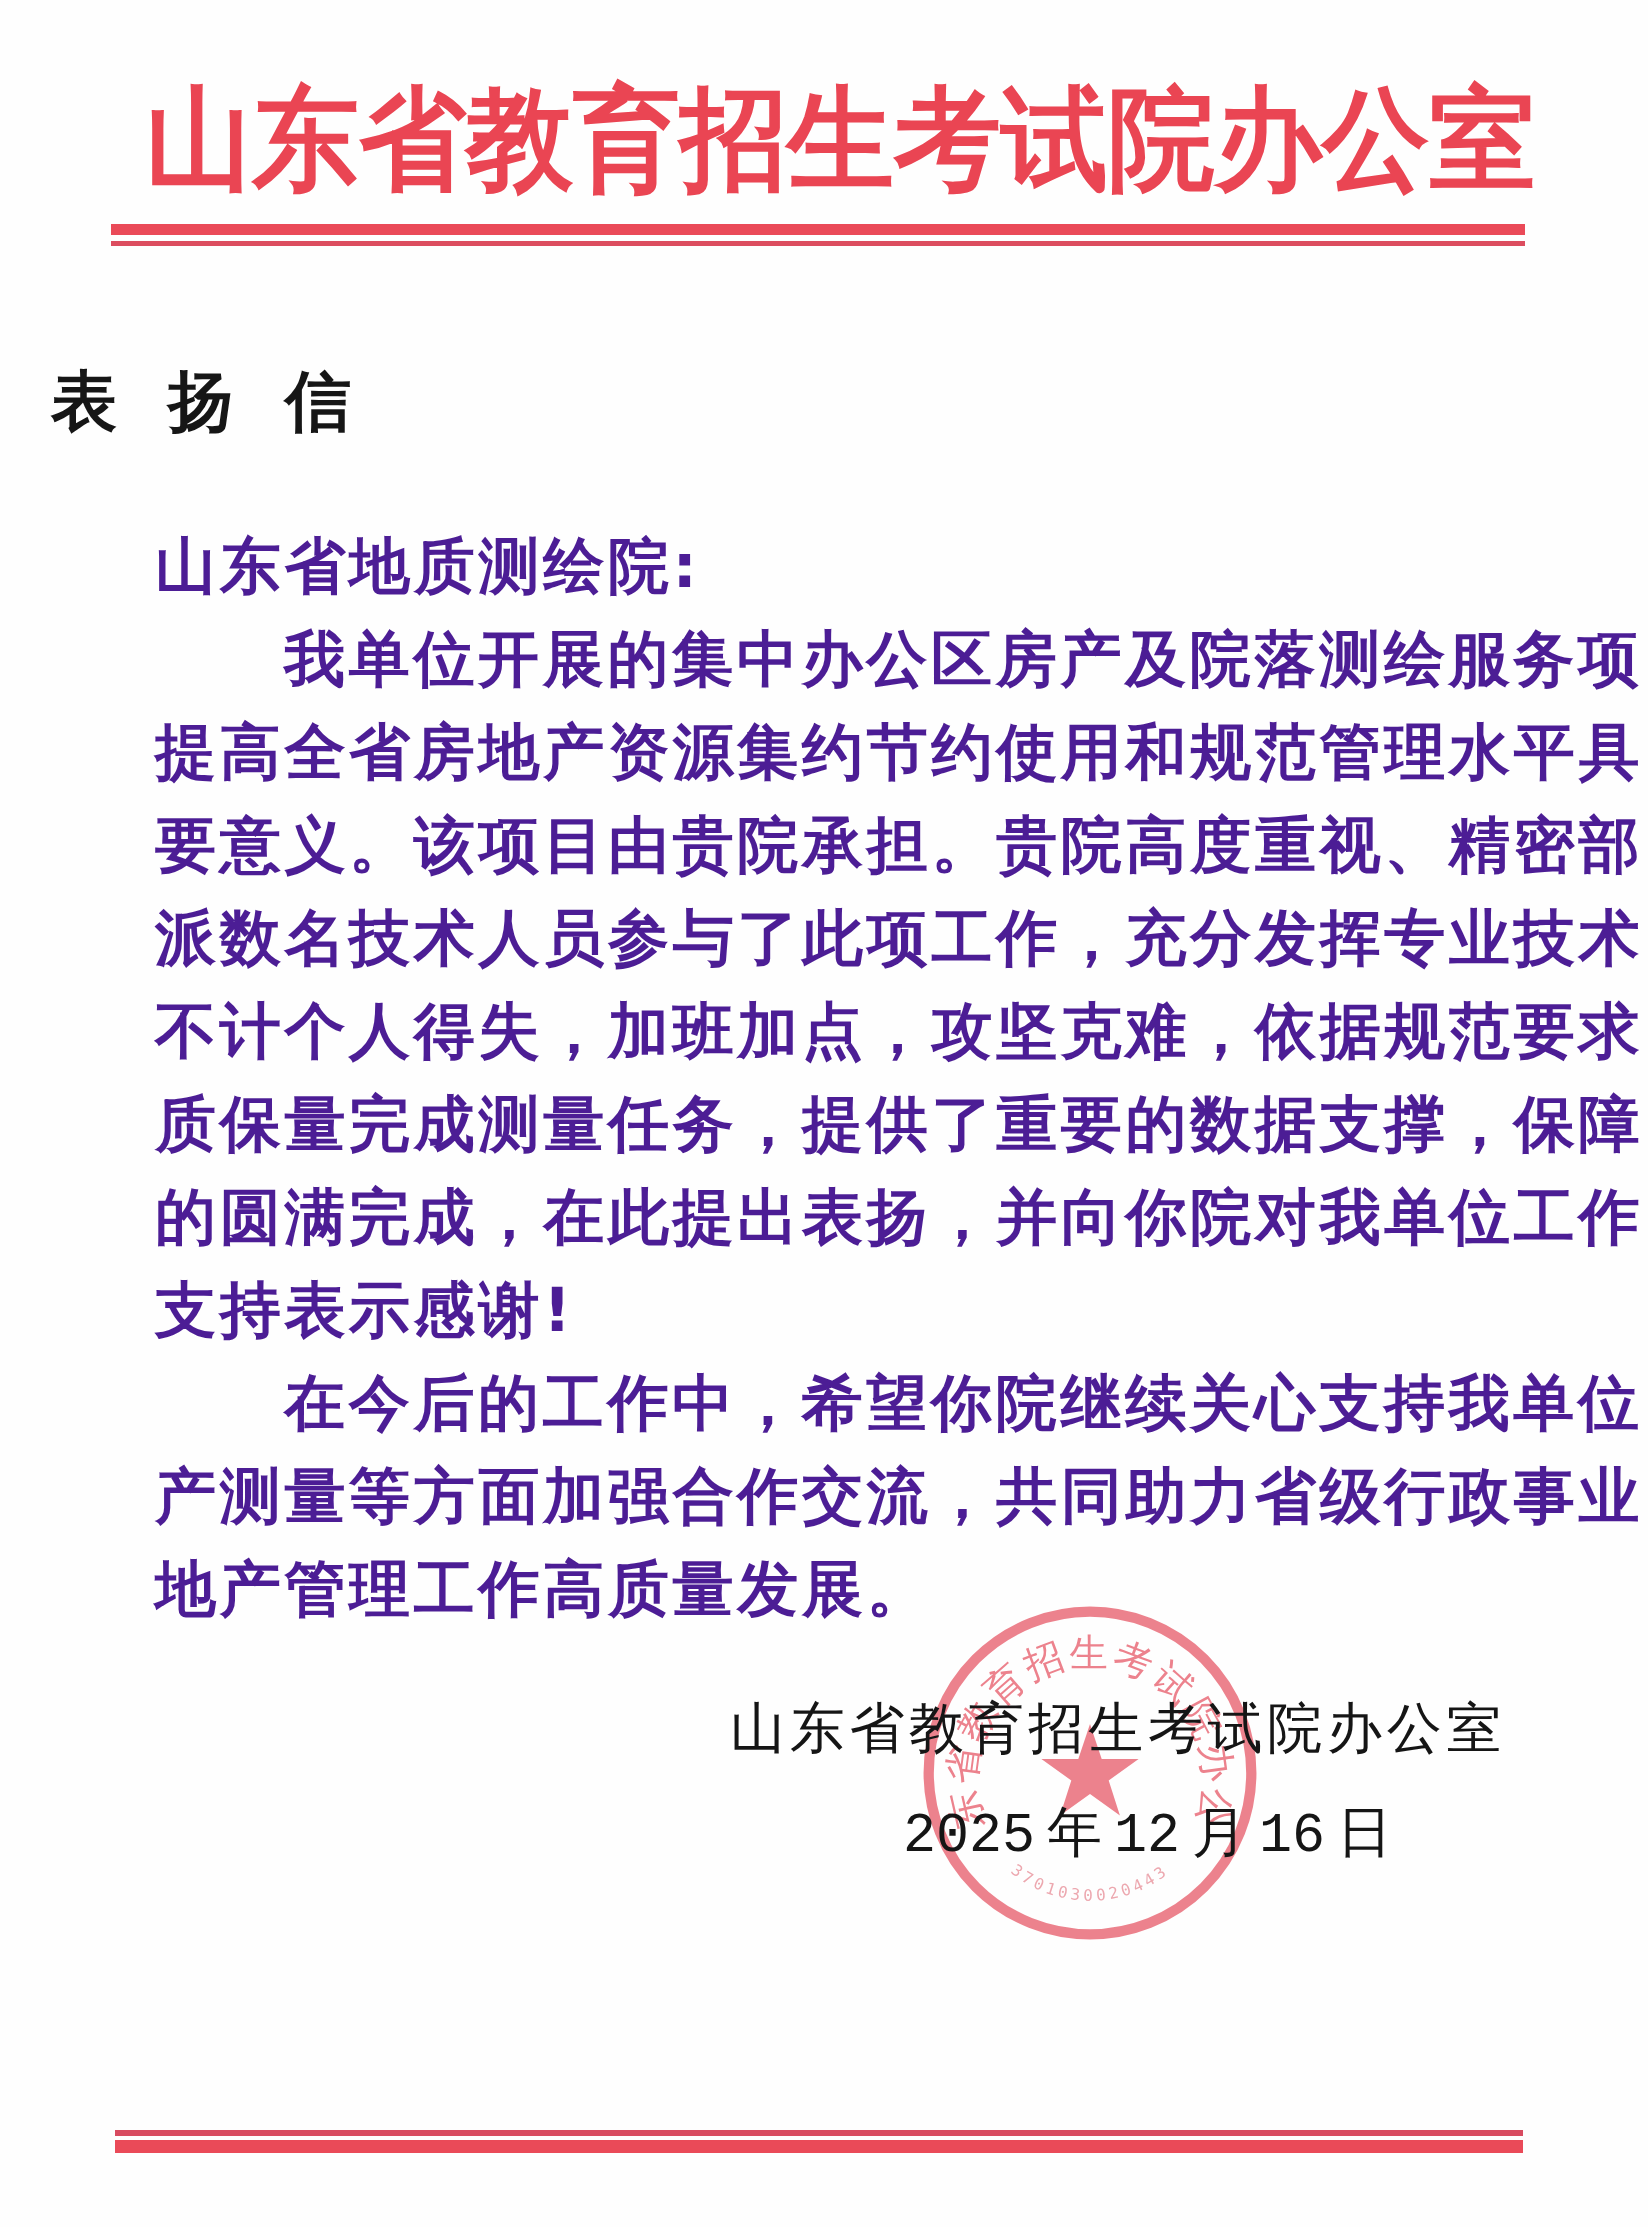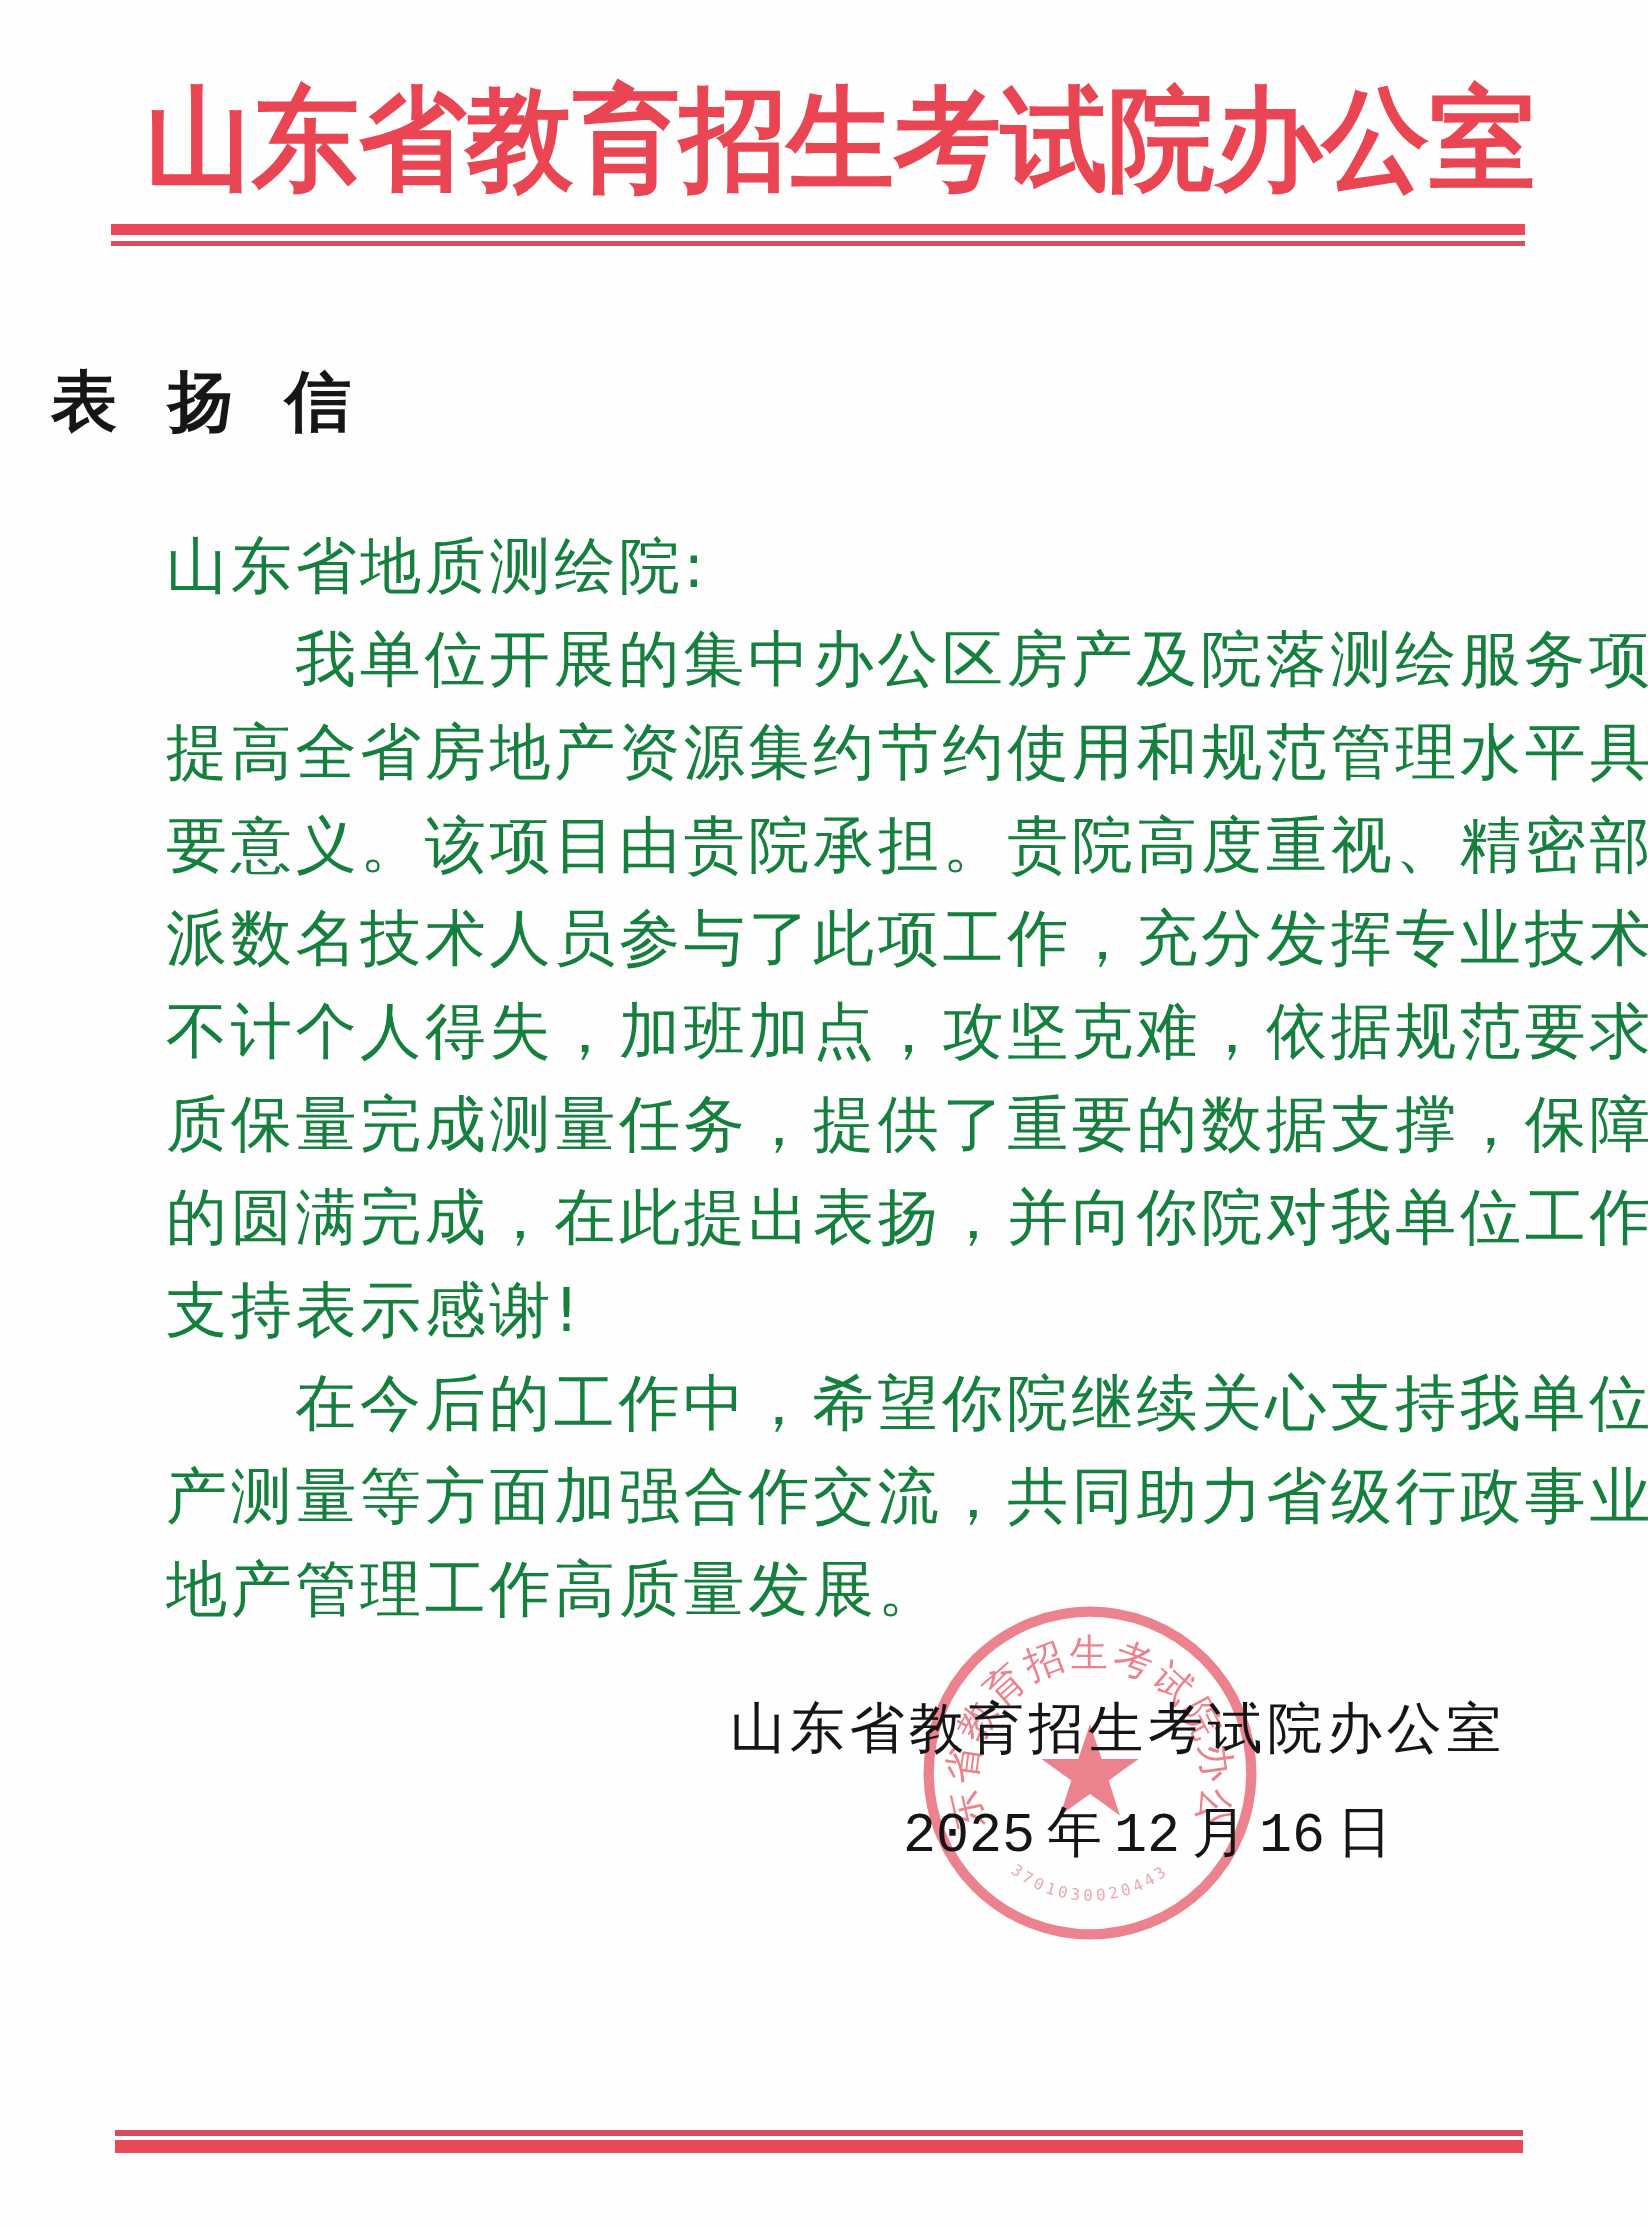--- a/index.html
+++ b/index.html
@@ -24,25 +24,26 @@
 
   .doc-title {
     position:absolute; left:0; width:1649px; top:328px; height:84px;
     text-align:left; color:#161616;
     font-family:"DejaVu Serif", "Liberation Serif", serif;
     font-weight:bold; font-size:66px; line-height:84px;
     letter-spacing:51px; text-indent:51px;margin-top:31px;
   }
 
   .body-text {
-    position:absolute; left:166px; top:519px; width:1301px;
-    color:#15803d;
+    position:absolute; left:155px; top:519px; width:1301px;
+    color:#4c1d95;
     font-family:"DejaVu Sans", "Liberation Sans", sans-serif;
     font-size:61px; line-height:93px;
     letter-spacing:3.7px;
+    font-weight:bold;
   }
   .body-text .line { white-space:nowrap; height:93px; display:flex; justify-content:space-between; }
   .body-text .line.last { justify-content:flex-start; gap:0; }
   .body-text .line.indent { padding-left:129px; }
 
   .stamp {
     position:absolute; left:917px; top:1600px; width:346px; height:346px;
     opacity:0.78;
   }
 

